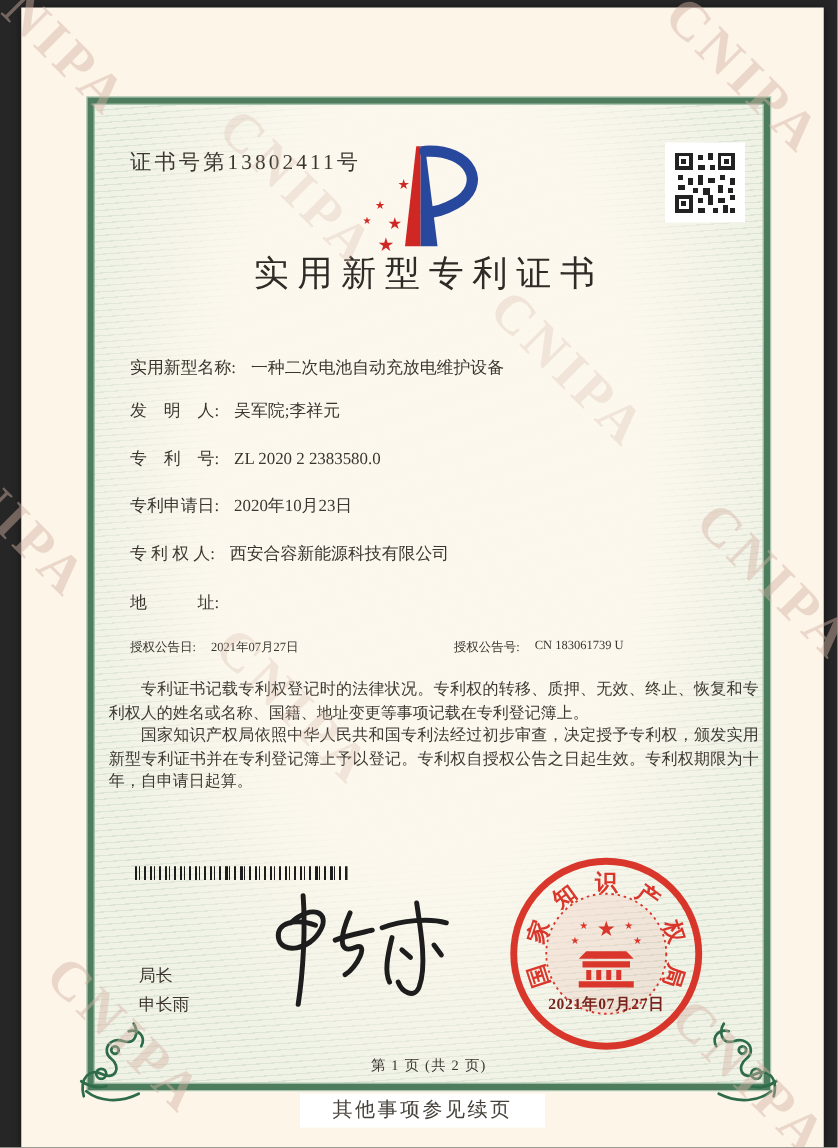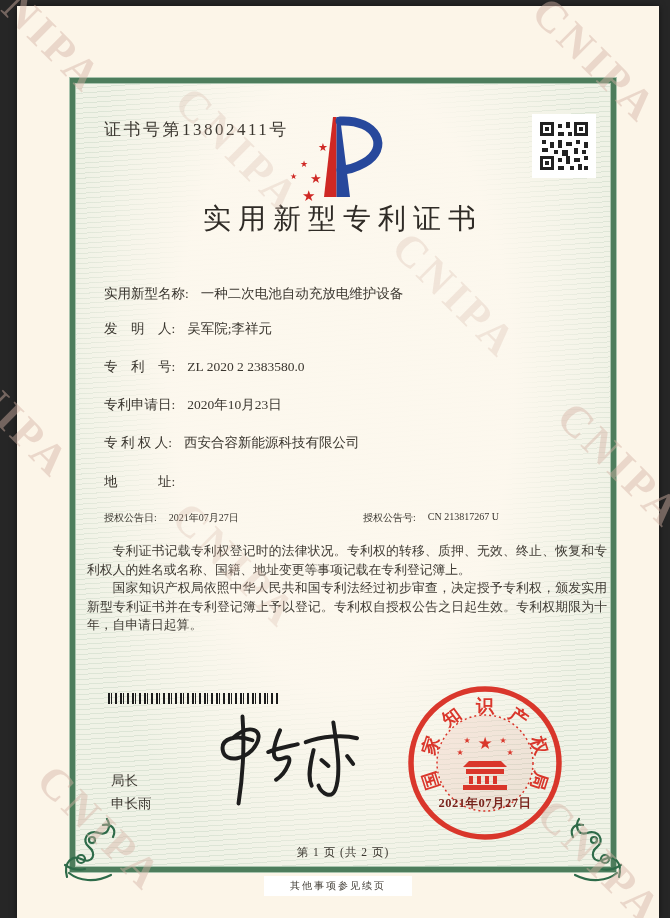--- a/index.html
+++ b/index.html
@@ -44,21 +44,21 @@
   .barcode{position:absolute;left:33px;top:610px;width:170px;height:11px;
     background:repeating-linear-gradient(90deg,#1c1c1c 0 2px,transparent 2px 3px,
       #1c1c1c 3px 4px,transparent 4px 7px,#1c1c1c 7px 9px,transparent 9px 12px);}
   .signer{position:absolute;left:36px;top:663px;font-size:13.5px;color:#3a362f;line-height:23px;margin-top:23px;}
   .signature{position:absolute;left:128px;top:623px;width:158px;height:104px;}
   .seal{position:absolute;left:330px;top:600px;width:160px;height:160px;z-index:5;opacity:.92;}
   .pagenum{position:absolute;left:0;top:762px;width:100%;text-align:center;
            font-size:11.5px;letter-spacing:1px;color:#3a362f;}
   .contnote{position:absolute;left:0;top:869px;width:642px;text-align:center;z-index:3;}
   .contnote span{display:inline-block;background:#ffffff;padding:3px 26px;
-                 font-size:10px;letter-spacing:2px;color:#45413a;}
+                 font-size:16px;letter-spacing:2px;color:#45413a;}
 </style>
 </head>
 <body>
 
 <div class="stage">
   <div class="page">
 
     <span class="wm" style="left:23px;top:24px">CNIPA</span>
     <span class="wm" style="left:578px;top:54px">CNIPA</span>
     <span class="wm light" style="left:221px;top:144px;z-index:6">CNIPA</span>
@@ -173,21 +173,21 @@
       </div>
       <div class="row addr" style="top:389px">
         <span class="lbl">地　　　址:</span>
       </div>
 
       <div class="grantrow">
         <span class="lbl">授权公告日:</span>
         <span class="val" style="margin-left:12px">2021年07月27日</span>
         <span class="pair2">
           <span class="lbl">授权公告号:</span>
-          <span class="val" style="margin-left:12px">CN 213817267 U</span>
+          <span class="val" style="margin-left:12px">CN 183061739 U</span>
         </span>
       </div>
 
       <div class="paras">
         <p>专利证书记载专利权登记时的法律状况。专利权的转移、质押、无效、终止、恢复和专利权人的姓名或名称、国籍、地址变更等事项记载在专利登记簿上。</p>
         <p>国家知识产权局依照中华人民共和国专利法经过初步审查，决定授予专利权，颁发实用新型专利证书并在专利登记簿上予以登记。专利权自授权公告之日起生效。专利权期限为十年，自申请日起算。</p>
       </div>
 
       <div class="barcode"></div>
 

